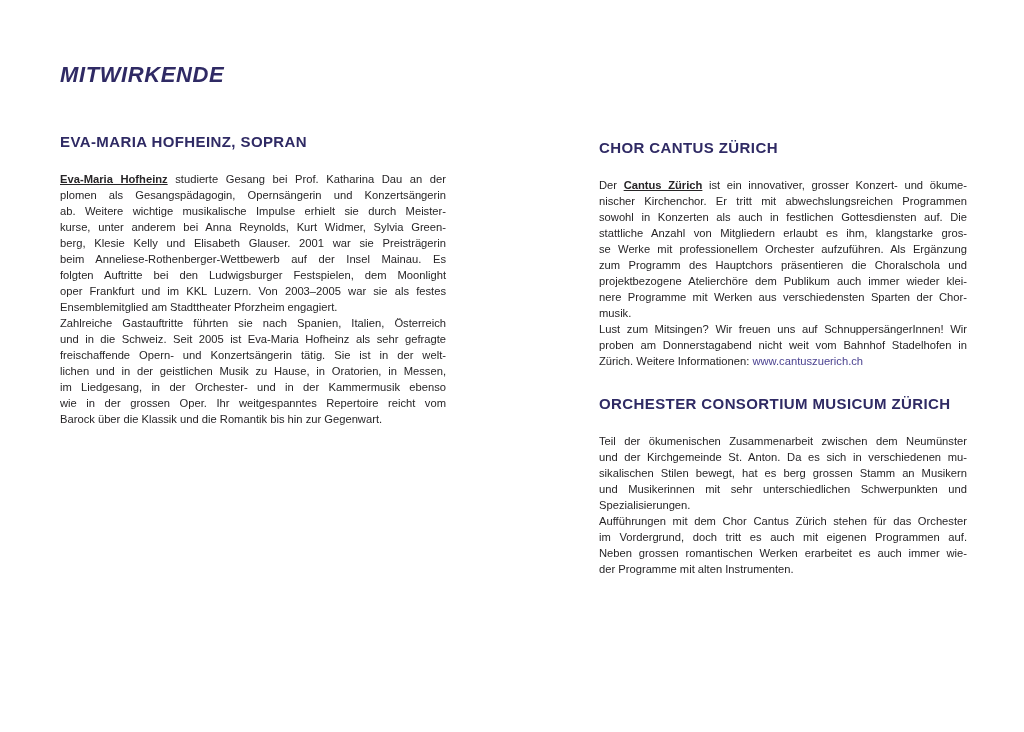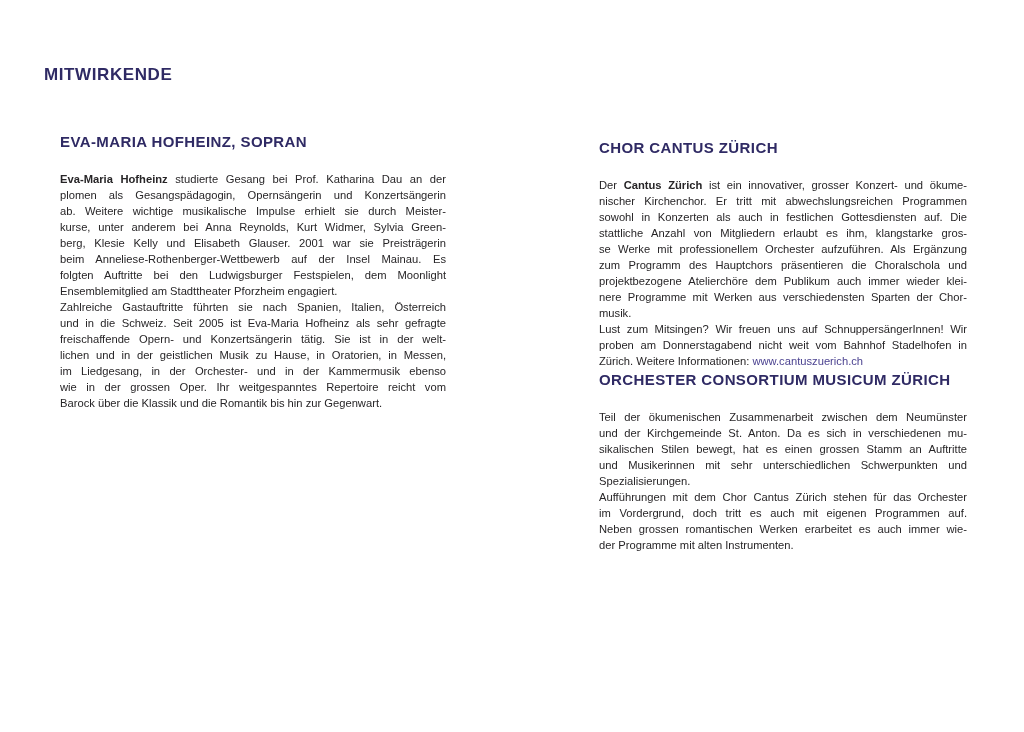--- a/index.html
+++ b/index.html
@@ -5,59 +5,61 @@
   * { margin:0; padding:0; box-sizing:border-box; }
   html,body { background:#ffffff; }
   body {
     position:relative;
     width:1024px; height:732px;
     overflow:hidden;
     font-family:"Liberation Sans", sans-serif;
     color:var(--body-color,#272527);
   }
   .page-title {
-    position:absolute; left:44px; top:61px;
-    font-size:17px; line-height:28px; font-weight:800;
+    position:absolute; left:60px; top:61px;
+    font-size:22px; line-height:28px; font-weight:800;
     letter-spacing:0.6px;
     color:var(--head-color,#2f2a64);
+    font-style:italic;
   }
   .col { position:absolute; }
   .col-left  { left:60px;  top:131px; width:386px; }
   .col-right { left:599px; top:137px; width:368px; }
   .section-heading {
     font-size:15px; line-height:22px; font-weight:800;
     letter-spacing:0.4px;
     color:var(--head-color,#2f2a64);
     margin-bottom:18px;
   }
-  .section-orchestra { }
+  .section-orchestra { margin-top:24px; }
   .body-text { font-size:11.2px; line-height:16px; color:var(--body-color,#272527); }
   .para { margin:0; }
   .line { text-align:justify; text-align-last:justify; }
   .line.last { text-align-last:left; }
-  .line b { font-weight:700; }
+  .line b { font-weight:700;text-decoration:underline; }
   .link { color:var(--link-color,#4c4391); cursor:pointer; }
 </style>
 </head>
 <body>
 
 <h1 class="page-title">MITWIRKENDE</h1>
 
 <div class="col col-left">
   <section class="section-soprano">
     <h2 class="section-heading">EVA-MARIA HOFHEINZ, SOPRAN</h2>
     <div class="body-text">
         <div class="para">
           <div class="line"><b>Eva-Maria Hofheinz</b> studierte Gesang bei Prof. Katharina Dau an der</div>
           <div class="line">plomen als Gesangspädagogin, Opernsängerin und Konzertsängerin</div>
           <div class="line">ab. Weitere wichtige musikalische Impulse erhielt sie durch Meister-</div>
           <div class="line">kurse, unter anderem bei Anna Reynolds, Kurt Widmer, Sylvia Green-</div>
           <div class="line">berg, Klesie Kelly und Elisabeth Glauser. 2001 war sie Preisträgerin</div>
           <div class="line">beim Anneliese-Rothenberger-Wettbewerb auf der Insel Mainau. Es</div>
           <div class="line">folgten Auftritte bei den Ludwigsburger Festspielen, dem Moonlight</div>
+          <div class="line">oper Frankfurt und im KKL Luzern. Von 2003–2005 war sie als festes</div>
           <div class="line last">Ensemblemitglied am Stadttheater Pforzheim engagiert.</div>
         </div>
         <div class="para">
           <div class="line">Zahlreiche Gastauftritte führten sie nach Spanien, Italien, Österreich</div>
           <div class="line">und in die Schweiz. Seit 2005 ist Eva-Maria Hofheinz als sehr gefragte</div>
           <div class="line">freischaffende Opern- und Konzertsängerin tätig. Sie ist in der welt-</div>
           <div class="line">lichen und in der geistlichen Musik zu Hause, in Oratorien, in Messen,</div>
           <div class="line">im Liedgesang, in der Orchester- und in der Kammermusik ebenso</div>
           <div class="line">wie in der grossen Oper. Ihr weitgespanntes Repertoire reicht vom</div>
           <div class="line last">Barock über die Klassik und die Romantik bis hin zur Gegenwart.</div>
@@ -87,21 +89,21 @@
           <div class="line last">Zürich. Weitere Informationen: <span class="link">www.cantuszuerich.ch</span></div>
         </div>
       </div>
   </section>
   <section class="section-orchestra">
     <h2 class="section-heading">ORCHESTER CONSORTIUM MUSICUM ZÜRICH</h2>
     <div class="body-text">
         <div class="para">
           <div class="line">Teil der ökumenischen Zusammenarbeit zwischen dem Neumünster</div>
           <div class="line">und der Kirchgemeinde St. Anton. Da es sich in verschiedenen mu-</div>
-          <div class="line">sikalischen Stilen bewegt, hat es einen grossen Stamm an Auftritte</div>
+          <div class="line">sikalischen Stilen bewegt, hat es berg grossen Stamm an Musikern</div>
           <div class="line">und Musikerinnen mit sehr unterschiedlichen Schwerpunkten und</div>
           <div class="line last">Spezialisierungen.</div>
         </div>
         <div class="para">
           <div class="line">Aufführungen mit dem Chor Cantus Zürich stehen für das Orchester</div>
           <div class="line">im Vordergrund, doch tritt es auch mit eigenen Programmen auf.</div>
           <div class="line">Neben grossen romantischen Werken erarbeitet es auch immer wie-</div>
           <div class="line last">der Programme mit alten Instrumenten.</div>
         </div>
       </div>

